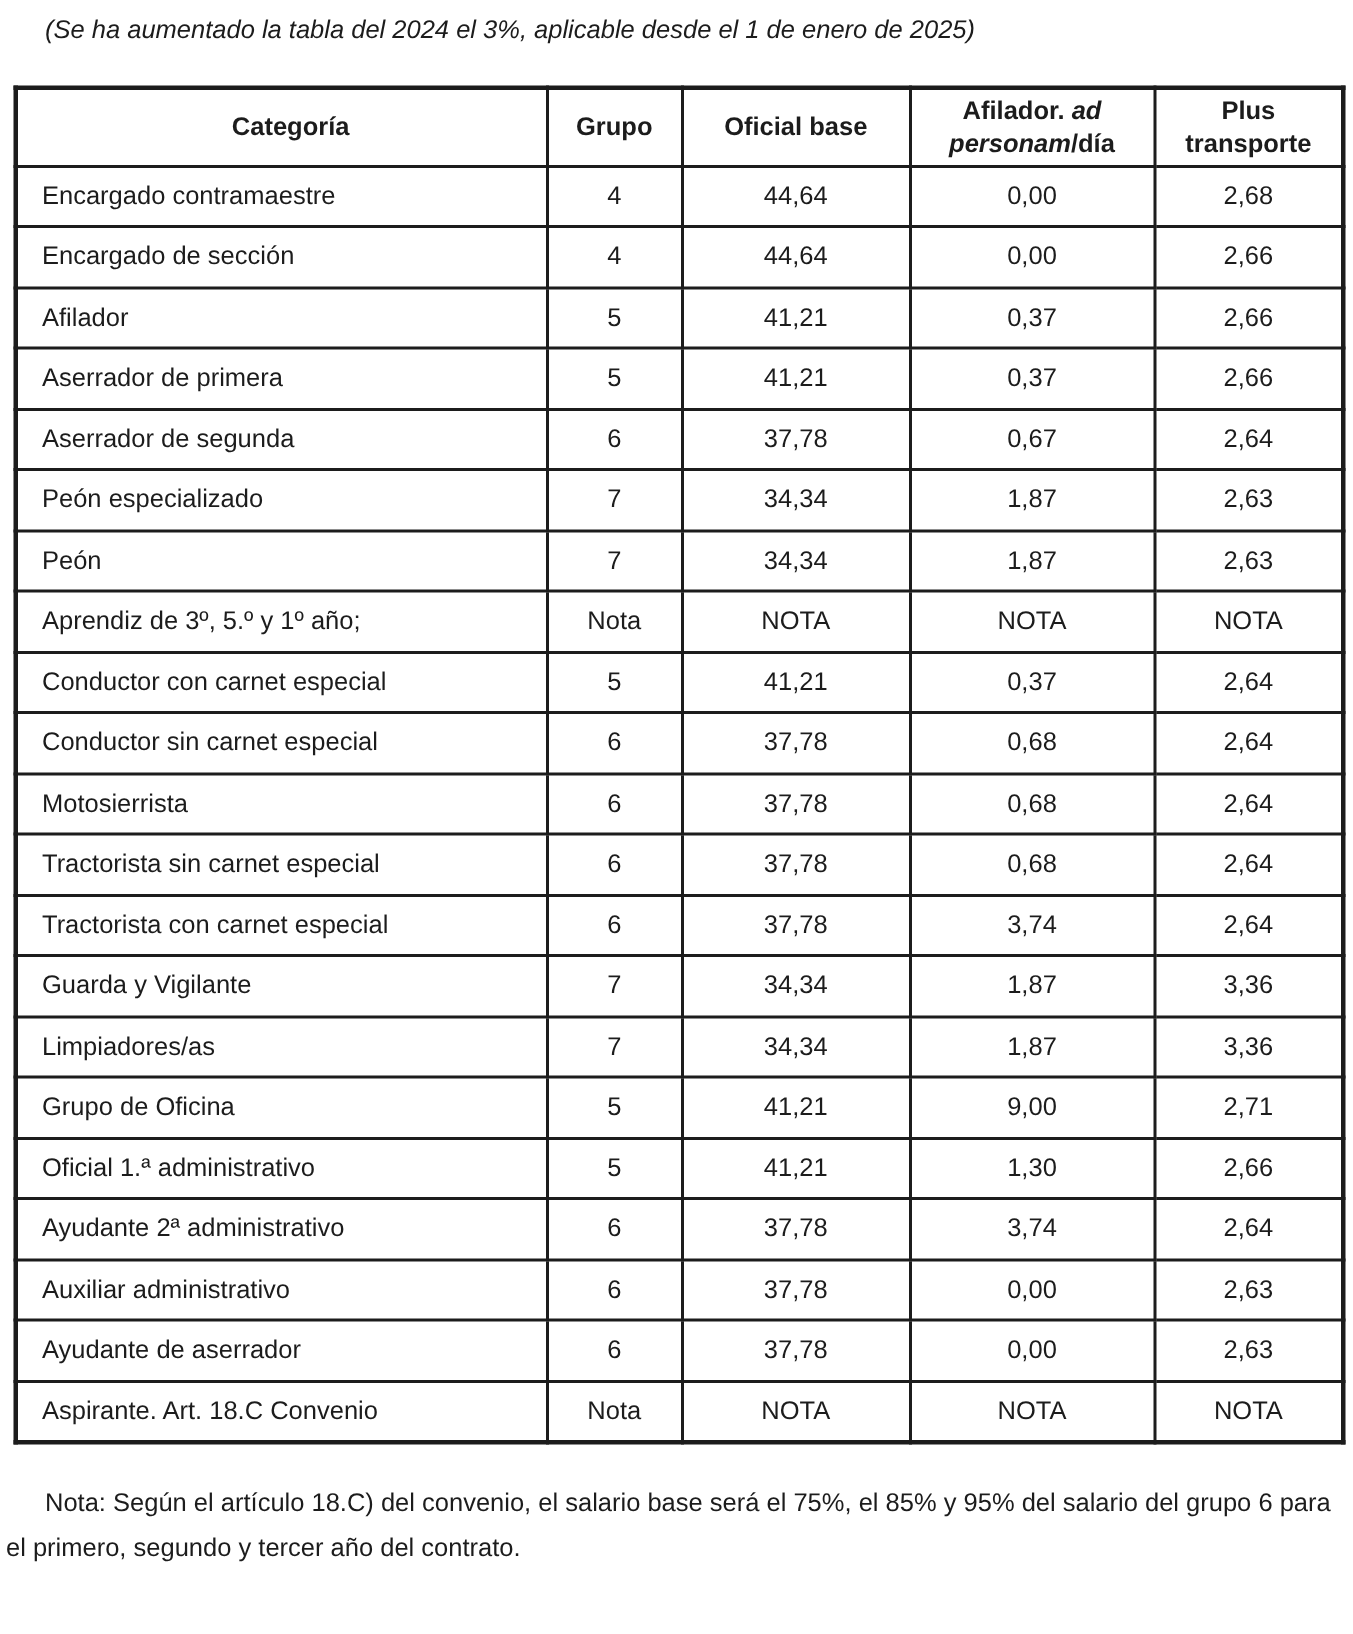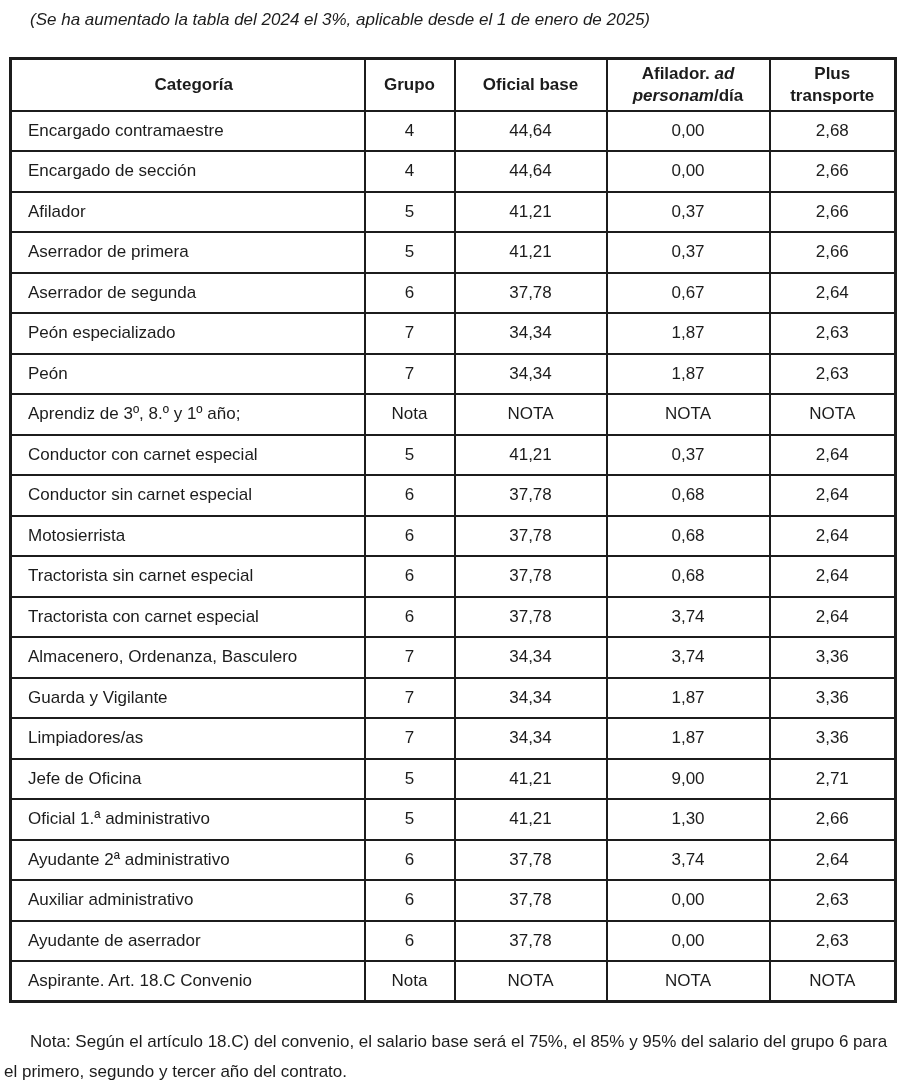--- a/index.html
+++ b/index.html
@@ -122,21 +122,21 @@
     <td>2,63</td>
   </tr>
       <tr>
     <td class="cell-categoria">Peón</td>
     <td>7</td>
     <td>34,34</td>
     <td>1,87</td>
     <td>2,63</td>
   </tr>
       <tr>
-    <td class="cell-categoria">Aprendiz de 3º, 8.º y 1º año;</td>
+    <td class="cell-categoria">Aprendiz de 3º, 5.º y 1º año;</td>
     <td>Nota</td>
     <td>NOTA</td>
     <td>NOTA</td>
     <td>NOTA</td>
   </tr>
       <tr>
     <td class="cell-categoria">Conductor con carnet especial</td>
     <td>5</td>
     <td>41,21</td>
     <td>0,37</td>
@@ -164,42 +164,35 @@
     <td>2,64</td>
   </tr>
       <tr>
     <td class="cell-categoria">Tractorista con carnet especial</td>
     <td>6</td>
     <td>37,78</td>
     <td>3,74</td>
     <td>2,64</td>
   </tr>
       <tr>
-    <td class="cell-categoria">Almacenero, Ordenanza, Basculero</td>
-    <td>7</td>
-    <td>34,34</td>
-    <td>3,74</td>
+    <td class="cell-categoria">Guarda y Vigilante</td>
+    <td>7</td>
+    <td>34,34</td>
+    <td>1,87</td>
     <td>3,36</td>
   </tr>
       <tr>
-    <td class="cell-categoria">Guarda y Vigilante</td>
+    <td class="cell-categoria">Limpiadores/as</td>
     <td>7</td>
     <td>34,34</td>
     <td>1,87</td>
     <td>3,36</td>
   </tr>
       <tr>
-    <td class="cell-categoria">Limpiadores/as</td>
-    <td>7</td>
-    <td>34,34</td>
-    <td>1,87</td>
-    <td>3,36</td>
-  </tr>
-      <tr>
-    <td class="cell-categoria">Jefe de Oficina</td>
+    <td class="cell-categoria">Grupo de Oficina</td>
     <td>5</td>
     <td>41,21</td>
     <td>9,00</td>
     <td>2,71</td>
   </tr>
       <tr>
     <td class="cell-categoria">Oficial 1.ª administrativo</td>
     <td>5</td>
     <td>41,21</td>
     <td>1,30</td>

